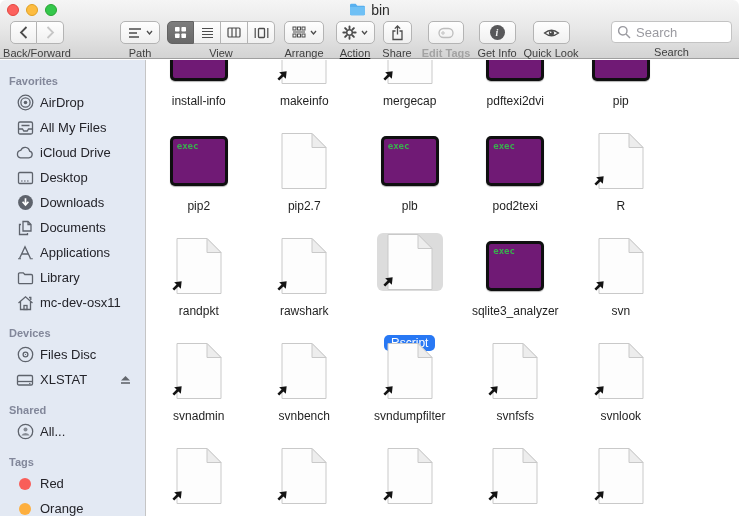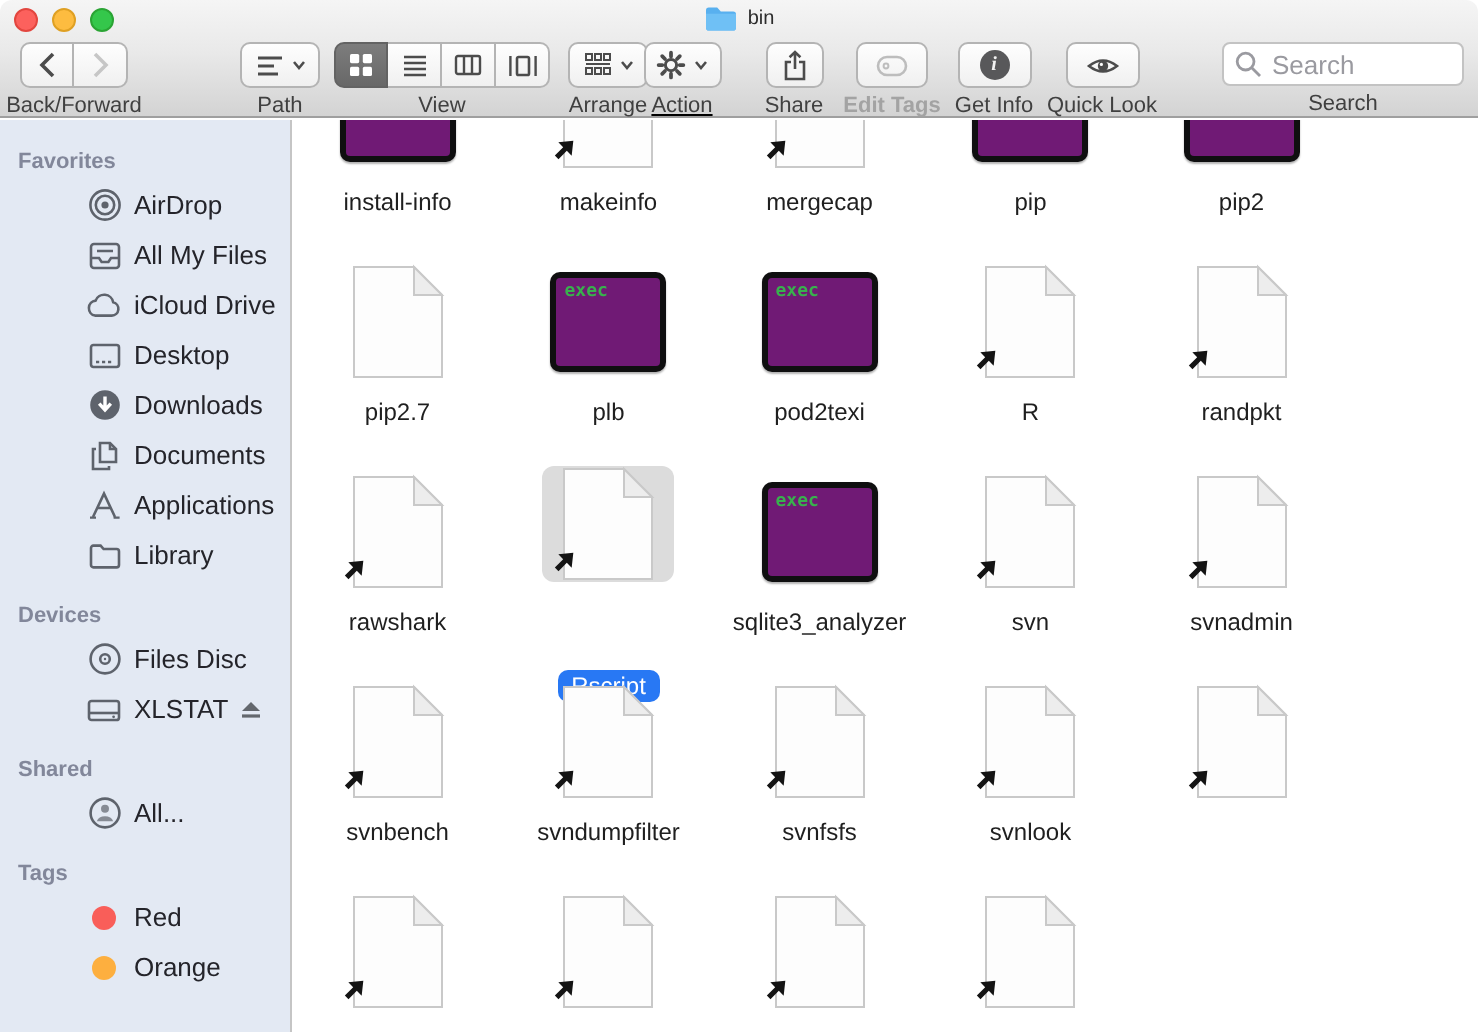--- a/index.html
+++ b/index.html
@@ -10,21 +10,21 @@
   .chrome{position:absolute;top:0;left:0;right:0;height:59px;
           background:linear-gradient(#f5f5f5 0%,#e9e9e9 45%,#d3d3d3 100%);
           border-bottom:1px solid #9f9f9f;}
   .titlebar{position:relative;height:19px;}
   .lights{position:absolute;left:7px;top:4px;display:flex;gap:7px;}
   .light{width:12px;height:12px;border-radius:50%;}
   .light.red{background:#fc615d;border:1px solid #e2463f;}
   .light.yellow{background:#fdbc40;border:1px solid #dfa023;}
   .light.green{background:#34c74b;border:1px solid #2aa434;}
   .title-wrap{position:absolute;left:0;right:0;top:1px;height:17px;display:flex;
-              align-items:center;justify-content:center;gap:5px;font-size:10px;color:#2c2c2c;text-align:center;}
+              align-items:center;justify-content:center;gap:5px;font-size:14px;color:#2c2c2c;text-align:center;}
   
   .tb-item{position:absolute;top:21px;display:flex;flex-direction:column;align-items:center;}
   .tb-btn{height:23px;border:1px solid #b4b4b4;border-radius:5px;
           background:linear-gradient(#fefefe,#f0f0f0);display:flex;align-items:center;
           justify-content:center;gap:4px;}
   .tb-label{margin-top:3px;font-size:11px;color:#404040;white-space:nowrap;}
   .tb-label.disabled{color:#a3a3a3;font-weight:bold;}
   .seg{display:flex;}
   .seg .tb-btn{border-radius:0;border-left-width:0;}
   .seg .tb-btn:first-child{border-radius:5px 0 0 5px;border-left-width:1px;}
@@ -37,21 +37,21 @@
   .search-input{width:121px;height:22px;border:1px solid #c3c3c3;border-radius:4px;background:#fff;
                 padding:0 4px 0 24px;font-size:13px;color:#333;outline:none;
                 font-family:"Liberation Sans",sans-serif;}
   .search-input::placeholder{color:#9a9aa0;}
   .search-glass{position:absolute;left:6px;top:4px;}
   
   .body-area{position:absolute;top:60px;left:0;right:0;bottom:0;display:flex;}
   .sidebar{width:146px;background:#e3e9f3;border-right:1px solid #c5c5c5;overflow:hidden;
            padding-top:12px;flex:none;}
   .sb-header{padding:3px 0 3px 9px;font-size:11px;font-weight:bold;color:#82879a;}
-  .sb-item{display:flex;align-items:center;height:25px;padding-left:4px;cursor:default;margin-left:39px;}
+  .sb-item{display:flex;align-items:center;height:25px;padding-left:16px;cursor:default;}
   .sb-icon{width:18px;height:18px;display:flex;align-items:center;justify-content:center;flex:none;}
   .sb-label{margin-left:6px;font-size:13px;color:#24242a;white-space:nowrap;}
   .sb-section{margin-bottom:9px;}
   .eject{margin-left:auto;margin-right:13px;display:flex;align-items:center;}
   .tag-dot{width:12px;height:12px;border-radius:50%;display:block;}
   
   .content{flex:1;position:relative;overflow:hidden;background:#fff;}
   .files-grid{position:absolute;top:-39px;left:0;display:grid;
               grid-template-columns:repeat(5,105.5px);grid-auto-rows:105px;}
   .file-cell{display:flex;flex-direction:column;align-items:center;text-align:center;}
@@ -160,21 +160,21 @@
             <rect x="5.5" y="8" width="3" height="3" fill="none" stroke="#4c4c4c"></rect>
             <rect x="10" y="8" width="3" height="3" fill="none" stroke="#4c4c4c"></rect>
           </svg>
         <svg width="7" height="5" viewBox="0 0 7 5">
             <path d="M1 1 L3.5 4 L6 1" fill="none" stroke="#4c4c4c" stroke-width="1.3"></path>
           </svg>
       </div>
       <div class="tb-label">Arrange</div>
     </div>
 
-    <div class="tb-item" style="left:315px;width:52px;text-decoration:underline;">
+    <div class="tb-item" style="left:329px;width:52px;text-decoration:underline;">
       <div class="tb-btn" style="width:39px;">
         <svg width="15" height="15" viewBox="0 0 16 16">
           <circle cx="8" cy="8" r="3" fill="none" stroke="#4c4c4c" stroke-width="1.6"></circle>
           <g stroke="#4c4c4c" stroke-width="2" stroke-linecap="round">
             <path d="M8 1.4 V3.4 M8 12.6 V14.6 M1.4 8 H3.4 M12.6 8 H14.6 M3.3 3.3 L4.8 4.8 M11.2 11.2 L12.7 12.7 M3.3 12.7 L4.8 11.2 M11.2 4.8 L12.7 3.3"></path>
             </g>
           </svg>
         <svg width="7" height="5" viewBox="0 0 7 5">
             <path d="M1 1 L3.5 4 L6 1" fill="none" stroke="#4c4c4c" stroke-width="1.3"></path>
           </svg>
@@ -302,20 +302,30 @@
             <span class="sb-label">Applications</span>
           </div>
           <div class="sb-item">
             <span class="sb-icon">
               <svg width="17" height="14" viewBox="0 0 17 14">
                 <path d="M1.5 3 a1.2 1.2 0 0 1 1.2 -1.2 h3.6 l1.5 1.7 h6.5 a1.2 1.2 0 0 1 1.2 1.2 v6.8 a1.2 1.2 0 0 1 -1.2 1.2 H2.7 a1.2 1.2 0 0 1 -1.2 -1.2 Z" fill="none" stroke="#5e636c" stroke-width="1.3"></path>
               </svg>
             </span>
             <span class="sb-label">Library</span>
           </div>
+          <div class="sb-item">
+            <span class="sb-icon">
+              <svg width="17" height="16" viewBox="0 0 17 16">
+                <path d="M1.5 8 L8.5 1.8 L15.5 8 M3.5 6.5 V14.5 H13.5 V6.5" fill="none" stroke="#5e636c" stroke-width="1.3"></path>
+                <rect x="7" y="10.5" width="3" height="4" fill="none" stroke="#5e636c" stroke-width="1.3"></rect>
+                <path d="M12 2.5 h1.8 v2.4" fill="none" stroke="#5e636c" stroke-width="1.3"></path>
+              </svg>
+            </span>
+            <span class="sb-label">mc-dev-osx11</span>
+          </div>
         </div>
         <div class="sb-section">
           <div class="sb-header">Devices</div>
           <div class="sb-item">
             <span class="sb-icon">
               <svg width="17" height="17" viewBox="0 0 17 17">
                 <circle cx="8.5" cy="8.5" r="7.2" fill="none" stroke="#5e636c" stroke-width="1.3"></circle>
                 <circle cx="8.5" cy="8.5" r="2.4" fill="none" stroke="#5e636c" stroke-width="1.3"></circle>
                 <circle cx="8.5" cy="8.5" r="0.6" fill="#5e636c"></circle>
               </svg>
@@ -399,20 +409,28 @@
                   </svg></span></div>
             </div>
             <div class="file-label">mergecap</div>
           </div>
           <div class="file-cell">
             <div class="icon-wrap">
               <div class="exec-icon">
                 <div class="exec-screen"></div>
               </div>
             </div>
+            <div class="file-label">pdftexi2dvi</div>
+          </div>
+          <div class="file-cell">
+            <div class="icon-wrap">
+              <div class="exec-icon">
+                <div class="exec-screen"></div>
+              </div>
+            </div>
             <div class="file-label">pip</div>
           </div>
           <div class="file-cell">
             <div class="icon-wrap">
               <div class="exec-icon">
                 <div class="exec-screen">
                   <span class="exec-text">exec</span>
                 </div>
               </div>
             </div>

